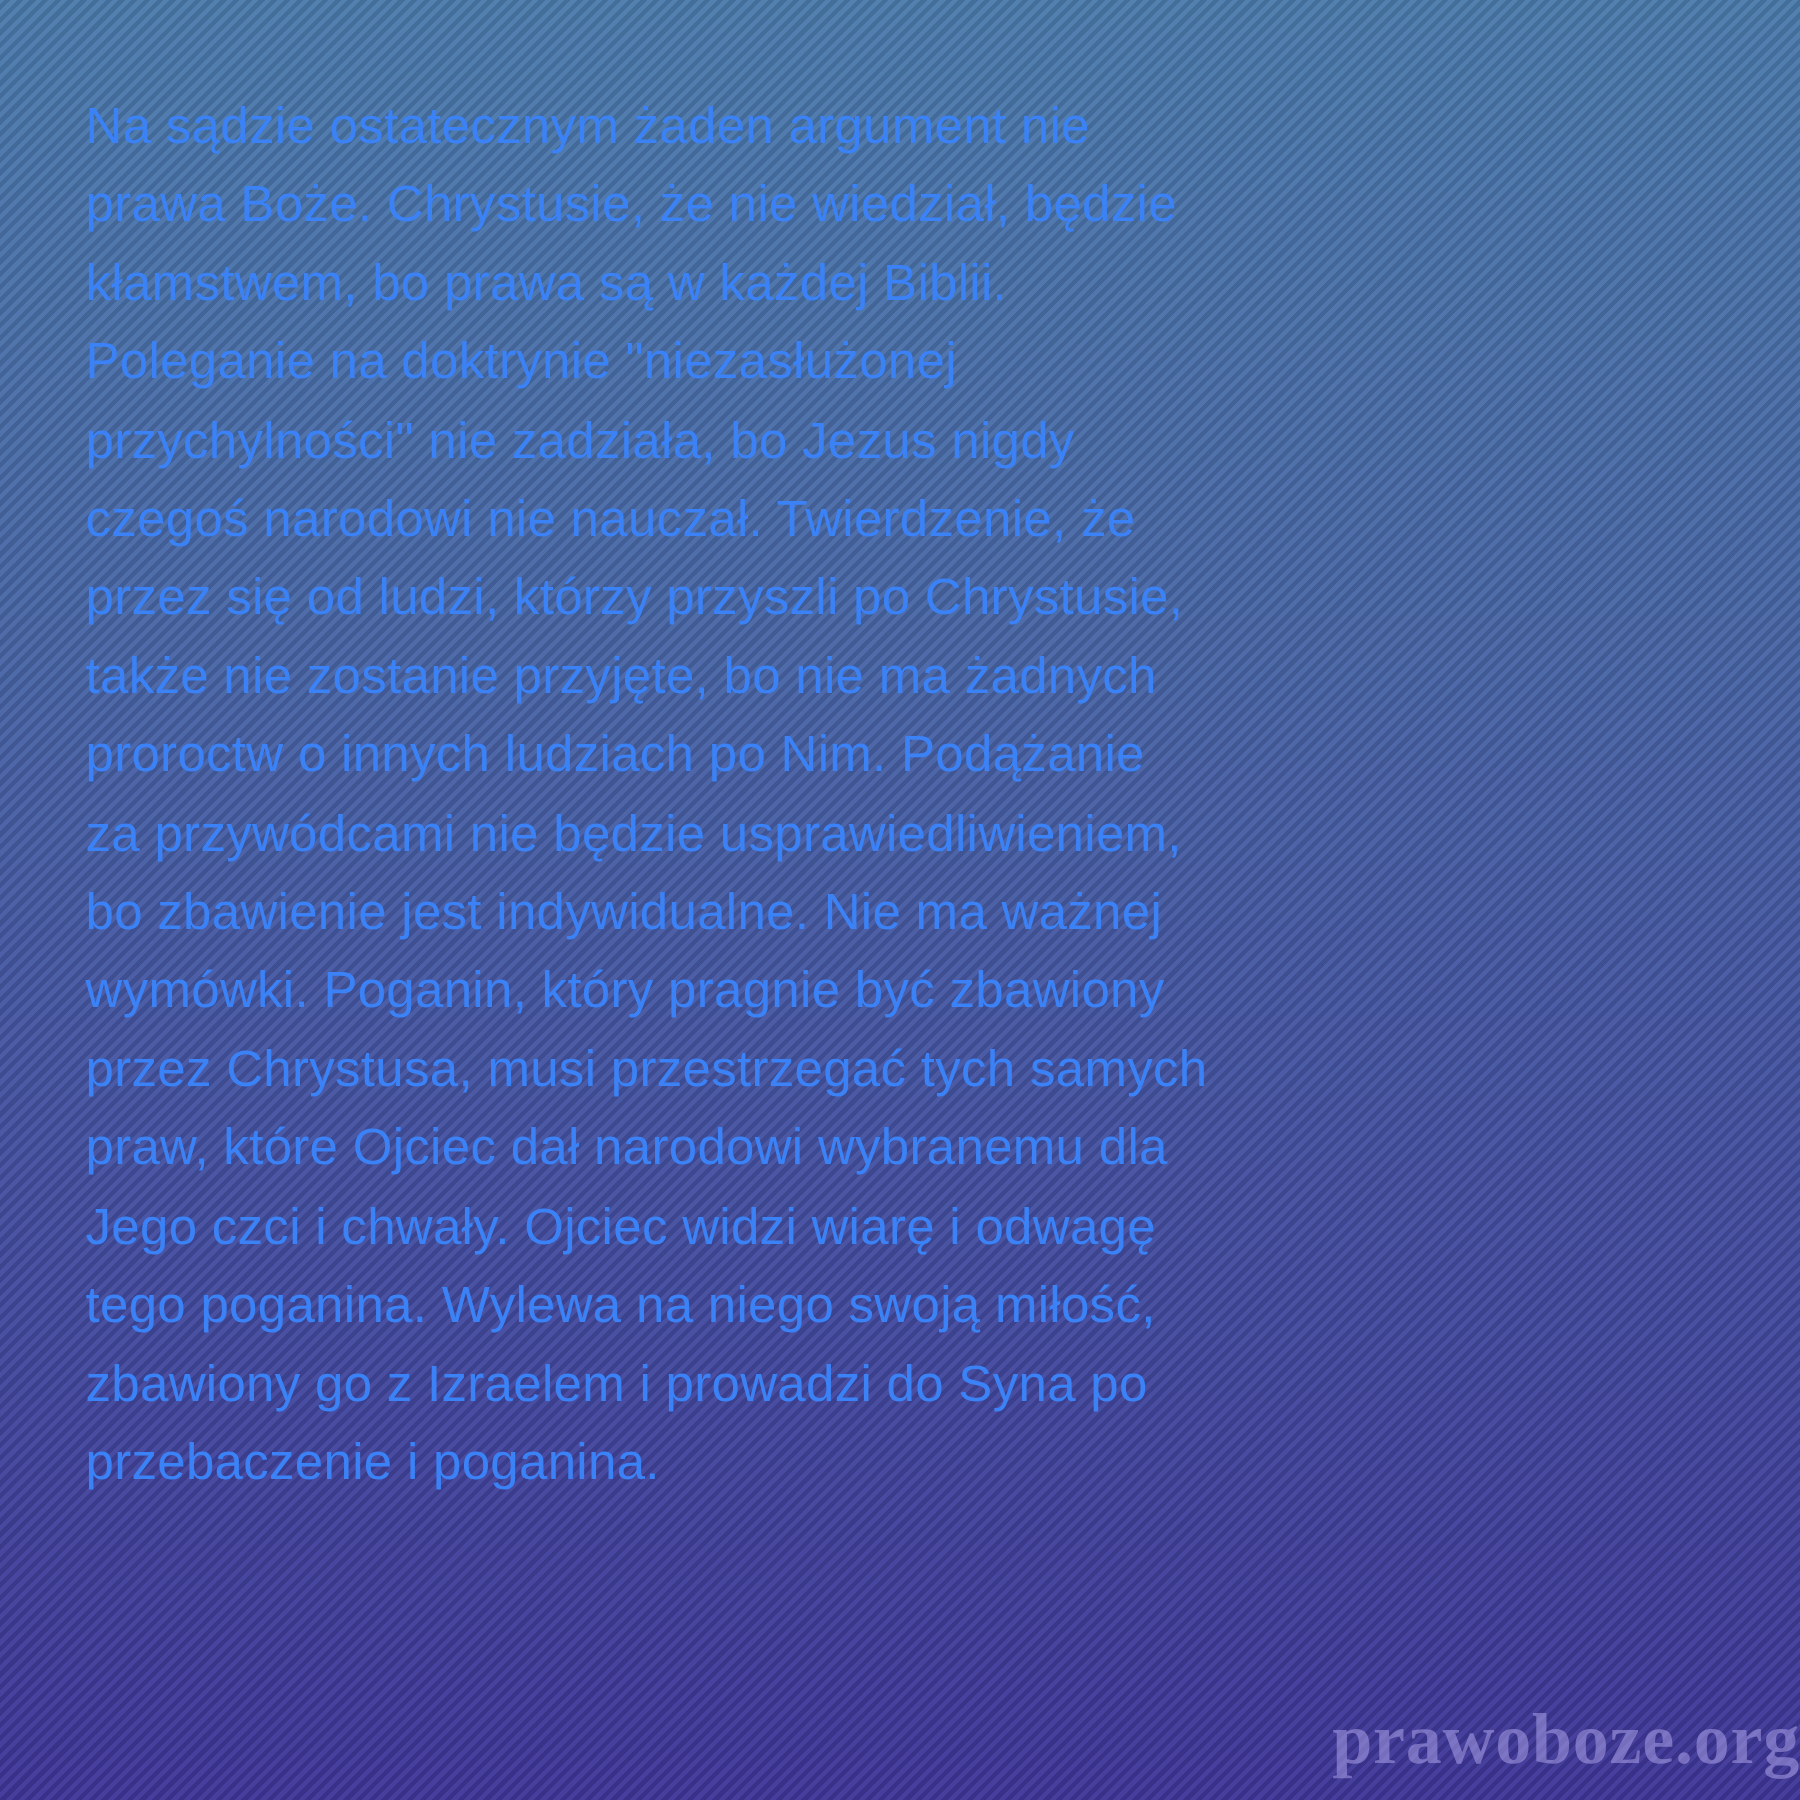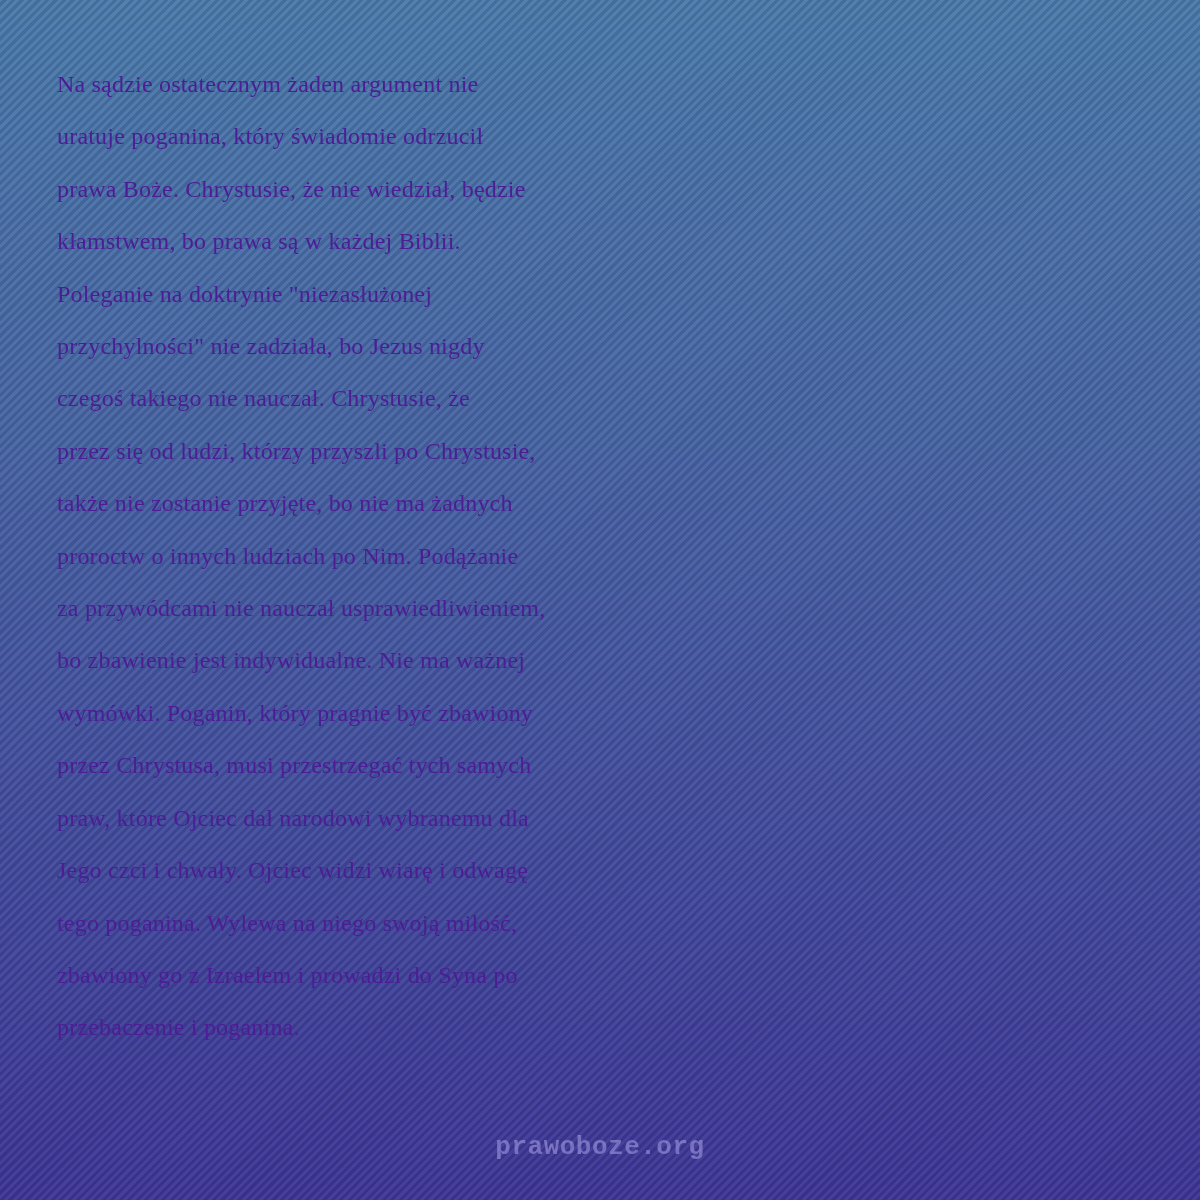--- a/index.html
+++ b/index.html
@@ -25,61 +25,60 @@
         rgba(255,255,255,0.04) 6px
       );
       pointer-events: none;
     }
     .quote {
       position: absolute;
       left: 57px;
       top: 58px;
       width: 1110px;
       margin: 0;
-      color: #4c1d95;
-      font-family: Liberation Serif, serif;
+      color: #3b82f6;
+      font-family: Liberation Sans, sans-serif;
       font-weight: 400;
-      font-size: 24px;
+      font-size: 34px;
       line-height: 52.4px;
       letter-spacing: 0.2px;
       white-space: nowrap;
     }
     .quote .line {
       display: block;
     }
     .footer {
       position: absolute;
       left: 0;
       right: 0;
       top: 1132px;
-      text-align: center;
-      font-family: Liberation Mono, monospace;
+      text-align: right;
+      font-family: Liberation Serif, serif;
       font-weight: 700;
-      font-size: 26px;
+      font-size: 48px;
       letter-spacing: 0.5px;
       color: rgba(170, 160, 230, 0.55);
     }
   </style>
 </head>
 <body>
 
 <div class="stripes"></div>
 
 <div class="quote">
   <span class="line">Na sądzie ostatecznym żaden argument nie</span>
-  <span class="line">uratuje poganina, który świadomie odrzucił</span>
   <span class="line">prawa Boże. Chrystusie, że nie wiedział, będzie</span>
   <span class="line">kłamstwem, bo prawa są w każdej Biblii.</span>
   <span class="line">Poleganie na doktrynie "niezasłużonej</span>
   <span class="line">przychylności" nie zadziała, bo Jezus nigdy</span>
-  <span class="line">czegoś takiego nie nauczał. Chrystusie, że</span>
+  <span class="line">czegoś narodowi nie nauczał. Twierdzenie, że</span>
   <span class="line">przez się od ludzi, którzy przyszli po Chrystusie,</span>
   <span class="line">także nie zostanie przyjęte, bo nie ma żadnych</span>
   <span class="line">proroctw o innych ludziach po Nim. Podążanie</span>
-  <span class="line">za przywódcami nie nauczał usprawiedliwieniem,</span>
+  <span class="line">za przywódcami nie będzie usprawiedliwieniem,</span>
   <span class="line">bo zbawienie jest indywidualne. Nie ma ważnej</span>
   <span class="line">wymówki. Poganin, który pragnie być zbawiony</span>
   <span class="line">przez Chrystusa, musi przestrzegać tych samych</span>
   <span class="line">praw, które Ojciec dał narodowi wybranemu dla</span>
   <span class="line">Jego czci i chwały. Ojciec widzi wiarę i odwagę</span>
   <span class="line">tego poganina. Wylewa na niego swoją miłość,</span>
   <span class="line">zbawiony go z Izraelem i prowadzi do Syna po</span>
   <span class="line">przebaczenie i poganina.</span>
 </div>
 

